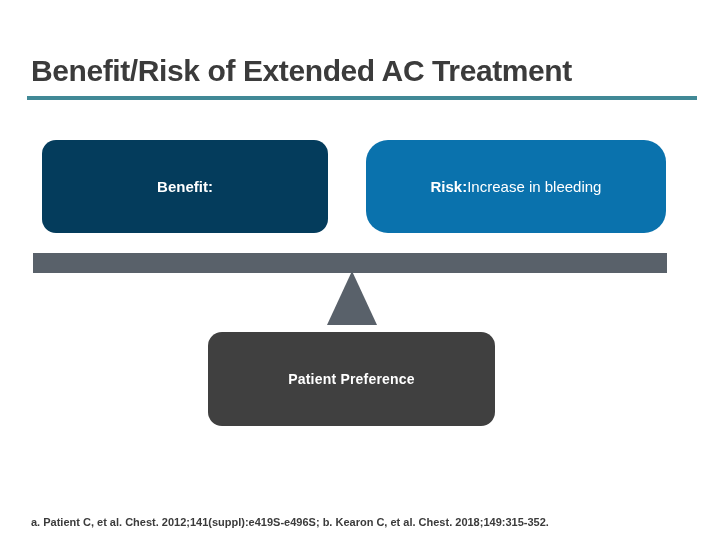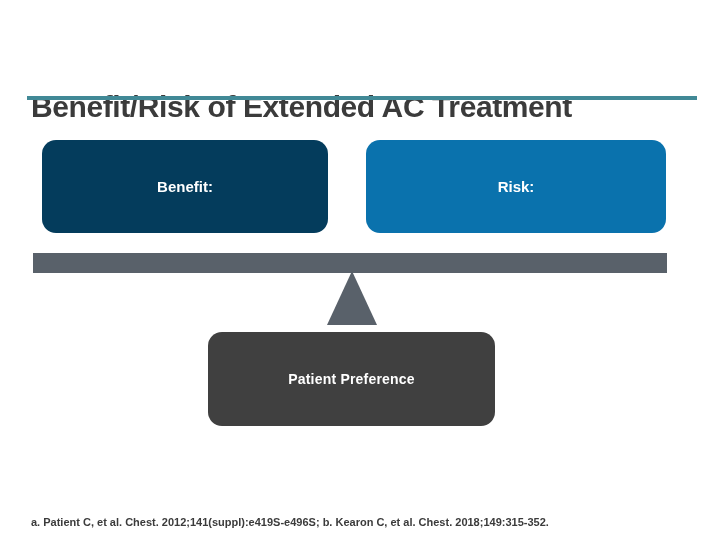--- a/index.html
+++ b/index.html
@@ -29,21 +29,20 @@
     position: absolute;
     left: 31px;
     top: 52px;
     width: 660px;
     font-size: 30px;
     font-weight: bold;
     letter-spacing: -0.4px;
     line-height: 38px;
     color: #3b3b3b;
     white-space: nowrap;
-    margin-top: 36px;
   }
   .title-rule {
     position: absolute;
     left: 27px;
     top: 96px;
     width: 670px;
     height: 4px;
     background: #418996;
   }
 
@@ -75,20 +74,21 @@
     width: 286px;
     height: 93px;
     background: #043c5c;
   }
   .pan-risk {
     left: 366px;
     top: 140px;
     width: 300px;
     height: 93px;
     background: #0a72ad;
+    border-radius: 22px;
   }
 
   
   .beam {
     position: absolute;
     left: 33px;
     top: 253px;
     width: 634px;
     height: 20px;
     background: #59616a;
@@ -141,20 +141,21 @@
   <div class="slide-title">Benefit/Risk of Extended AC Treatment</div>
 
   <div class="title-rule"></div>
 
   <div class="pan pan-benefit">
     <div class="line-1">Benefit:</div>
   </div>
 
   <div class="pan pan-risk">
     <div class="line-1">Risk:</div>
+    <div class="line-2">Increase in bleeding</div>
   </div>
 
   <div class="beam"></div>
   <div class="fulcrum"></div>
 
   <div class="pan pan-preference">
     <div class="line-1">Patient Preference</div>
   </div>
 
   <div class="footnote">

